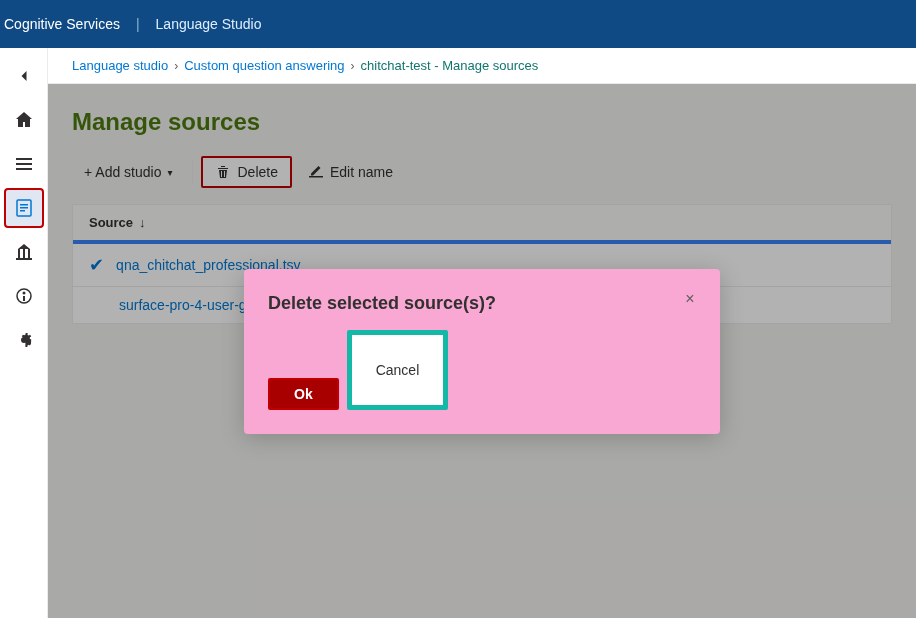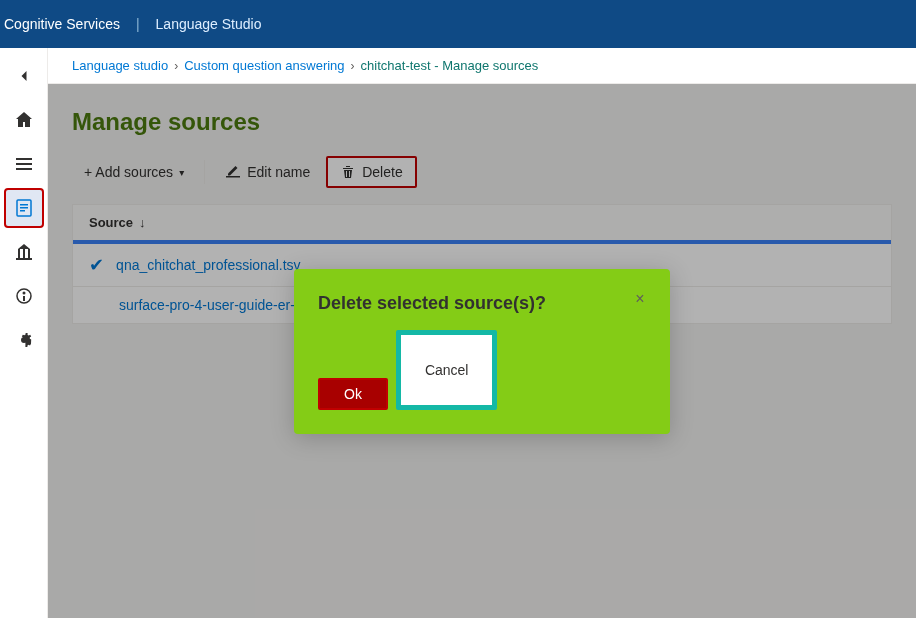--- a/index.html
+++ b/index.html
@@ -125,25 +125,25 @@
       top: 0; left: 0; right: 0; bottom: 0;
       background: rgba(0,0,0,0.3);
       display: flex;
       align-items: center;
       justify-content: center;
       z-index: 100;
     }
 
     
     .dialog {
-      background: #84cc16;
+      background: #f9a8d4;
       border-radius: 4px;
       box-shadow: 0 4px 24px rgba(0,0,0,0.2);
       padding: 24px;
-      width: 376px;
+      width: 476px;
       position: relative;
     }
     .dialog-title {
       font-size: 18px;
       font-weight: 600;
       color: #323130;
       margin-bottom: 16px;
     }
     .dialog-close {
       position: absolute;
@@ -161,21 +161,21 @@
       justify-content: center;
     }
     .dialog-body { font-size: 14px; color: #323130; margin-bottom: 24px; }
     .dialog-actions { display: flex; gap: 8px; justify-content: flex-start; }
     .btn-ok {
       background: #a80000;
       color: #fff;
       border: 2px solid #c00000;
       padding: 6px 24px;
       font-size: 14px;
-      font-weight: 400;
+      font-weight: 700;
       cursor: pointer;
       border-radius: 2px;
       margin-top: 48px;
     }
     .btn-cancel {
       background: #fff;
       color: #323130;
       border: 5px solid #14b8a6;
       padding: 6px 24px;
       font-size: 14px;
@@ -254,36 +254,36 @@
       <a class="breadcrumb-link">Custom question answering</a>
       <span class="breadcrumb-sep">›</span>
       <span class="breadcrumb-current">chitchat-test - Manage sources</span>
     </div>
 
     <div class="page-area">
       <h1 class="page-title">Manage sources</h1>
 
       <div class="toolbar">
         <button class="toolbar-btn">
-          <span>+ Add sources</span>
+          <span>+ Add studio</span>
           <span class="chevron">▾</span>
         </button>
         <div class="toolbar-separator"></div>
+        <button class="toolbar-btn delete-btn">
+          <svg width="16" height="16" viewBox="0 0 16 16" fill="#323130">
+            <path d="M6 2h4v1H6V2zm-3 2h10v1H3V4zm1 2h8l-1 8H5L4 6zm2 1v6h1V7H6zm3 0v6h1V7H9z" fill="#323130"></path>
+          </svg>
+          <span>Delete</span>
+        </button>
         <button class="toolbar-btn">
           <svg width="16" height="16" viewBox="0 0 16 16" fill="#323130">
               <rect x="1" y="12" width="14" height="1.5" fill="#323130"></rect>
               <path d="M3 9.5L10.5 2l2 2L5 11.5H3V9.5z" fill="#323130"></path>
             </svg>
           <span>Edit name</span>
-        </button>
-        <button class="toolbar-btn delete-btn">
-          <svg width="16" height="16" viewBox="0 0 16 16" fill="#323130">
-            <path d="M6 2h4v1H6V2zm-3 2h10v1H3V4zm1 2h8l-1 8H5L4 6zm2 1v6h1V7H6zm3 0v6h1V7H9z" fill="#323130"></path>
-          </svg>
-          <span>Delete</span>
         </button>
       </div>
 
       <div class="table-container">
         <div class="table-header">
           <span>Source</span>
           <span>↓</span>
         </div>
         <div class="table-row">
           <span class="row-check">✔</span>

